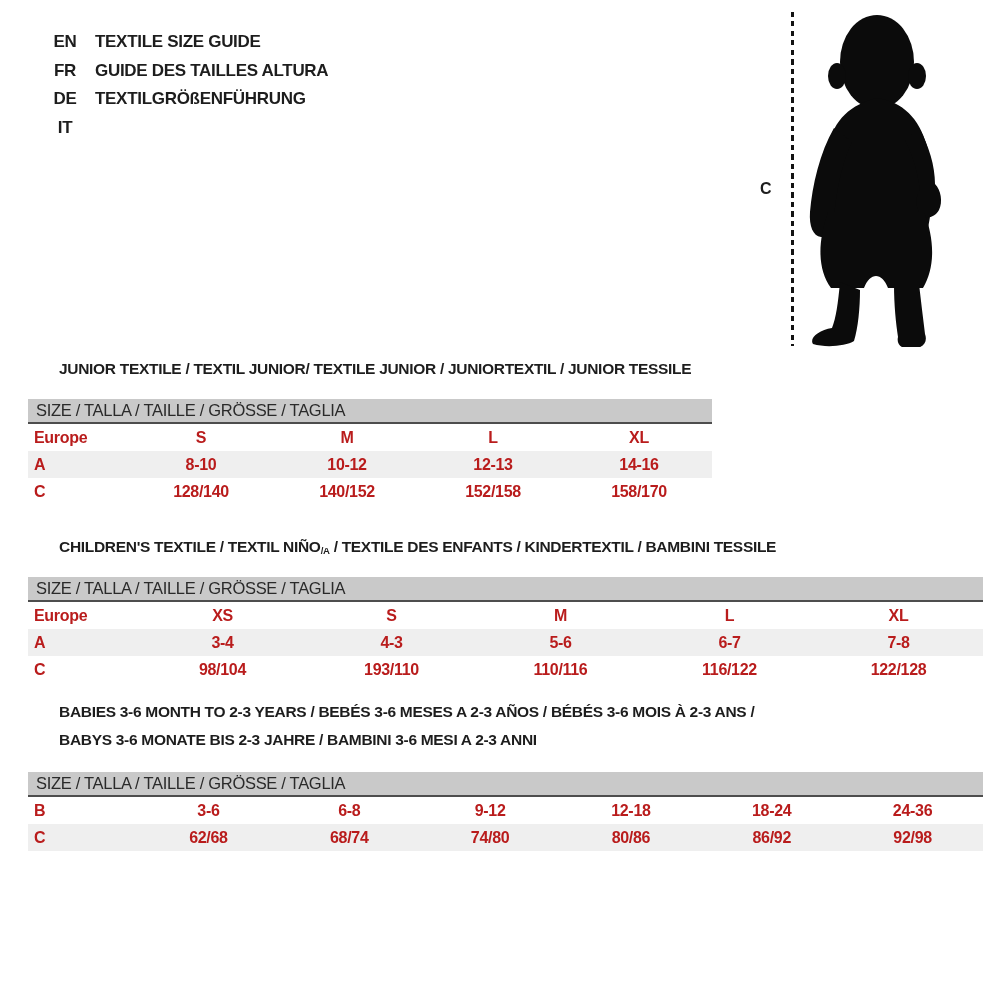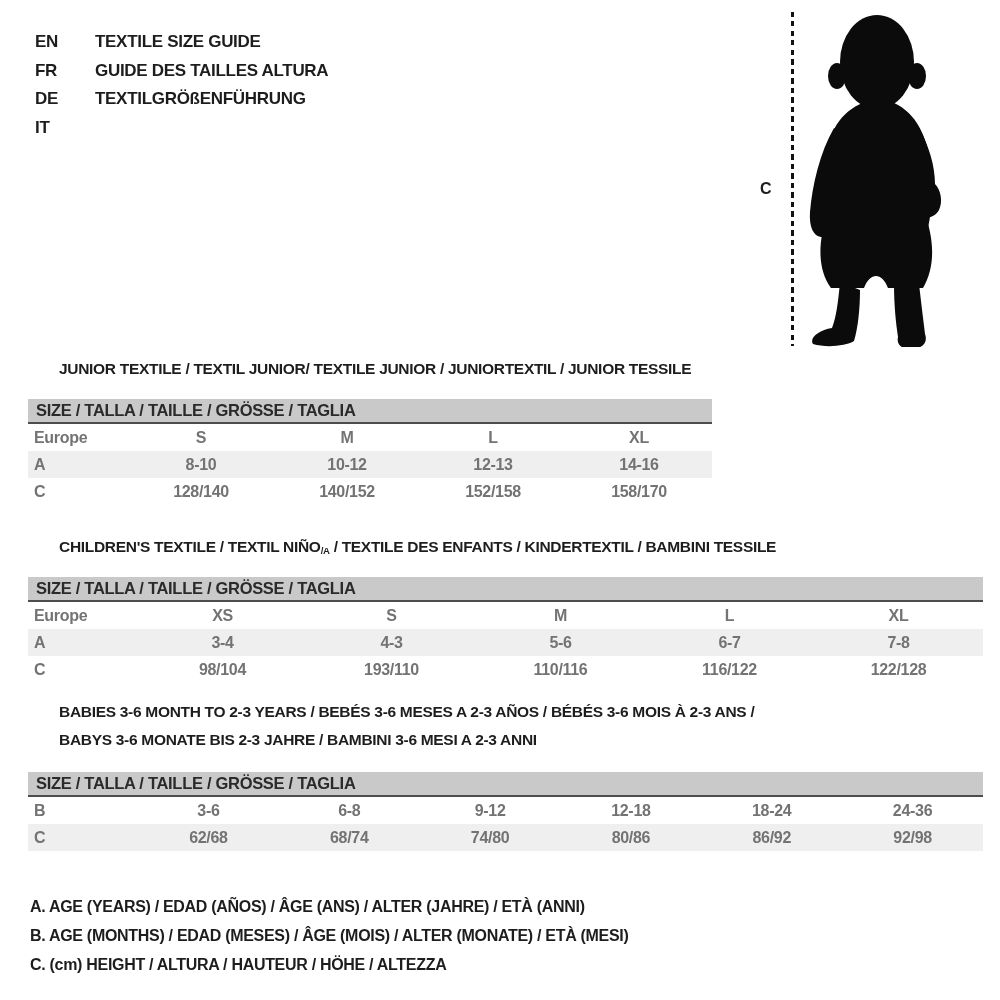--- a/index.html
+++ b/index.html
@@ -10,21 +10,21 @@
     background:#ffffff;
     font-family:"Liberation Sans", sans-serif;
     color:#1d1d1d;
     overflow:hidden;
   }
   
   .lang-block {
     position:absolute; left:35px; top:28px;
     font-size:17px; font-weight:bold; letter-spacing:-0.3px;
   }
-  .lang-row { display:flex; height:28.6px; align-items:center; }
+  .lang-row { display:flex; height:28.6px; align-items:center;text-align:center; }
   .lang-code { width:60px; }
   
   .dotted-line {
     position:absolute; left:791px; top:12px; width:3px; height:334px;
     background:repeating-linear-gradient(180deg,#131313 0px,#131313 5px,transparent 5px,transparent 9.5px);
   }
   .height-label {
     position:absolute; left:760px; top:180px;
     font-size:16px; font-weight:bold;
   }
@@ -35,27 +35,27 @@
     font-size:15.5px; font-weight:bold; letter-spacing:-0.3px;
     white-space:nowrap;
     margin-left:29px;
   }
   .sub-a { font-size:0.62em; vertical-align:-0.25em; }
   .size-bar {
     position:absolute; left:28px;
     background:#c9c9c9;
     border-bottom:2px solid #4d4d4d;
     color:#2a2a2a;
-    font-size:16.5px; font-weight:bold; letter-spacing:-0.3px;
+    font-size:16.5px; font-weight:normal; letter-spacing:-0.3px;
     height:25px; line-height:23px; padding-left:8px;
   }
   table.sizes {
     position:absolute; left:28px;
     border-collapse:collapse; table-layout:fixed;
-    font-size:16px; font-weight:bold; letter-spacing:-0.3px; color:#737373;
+    font-size:16px; font-weight:bold; letter-spacing:-0.3px; color:#b91c1c;
   }
   table.sizes td { text-align:center; height:27px; padding:0; }
   table.sizes td:first-child { text-align:left; padding-left:6px; }
   table.sizes tr:nth-child(even) { background:#efefef; }
   
   .notes {
     position:absolute; left:30px; top:892px;
     font-size:16px; font-weight:bold; letter-spacing:-0.3px;
   }
   .note-line { height:29px; line-height:29px; white-space:nowrap; }
@@ -201,19 +201,14 @@
         <td>62/68</td>
         <td>68/74</td>
         <td>74/80</td>
         <td>80/86</td>
         <td>86/92</td>
         <td>92/98</td>
       </tr>
     </tbody>
   </table>
 
-  <div class="notes">
-    <div class="note-line">A. AGE (YEARS) / EDAD (AÑOS) / ÂGE (ANS) / ALTER (JAHRE) / ETÀ (ANNI)</div>
-    <div class="note-line">B. AGE (MONTHS) / EDAD (MESES) / ÂGE (MOIS) / ALTER (MONATE) / ETÀ (MESI)</div>
-    <div class="note-line">C. (cm) HEIGHT / ALTURA / HAUTEUR / HÖHE / ALTEZZA</div>
-  </div>
 
 </div>
 
 </body></html>

